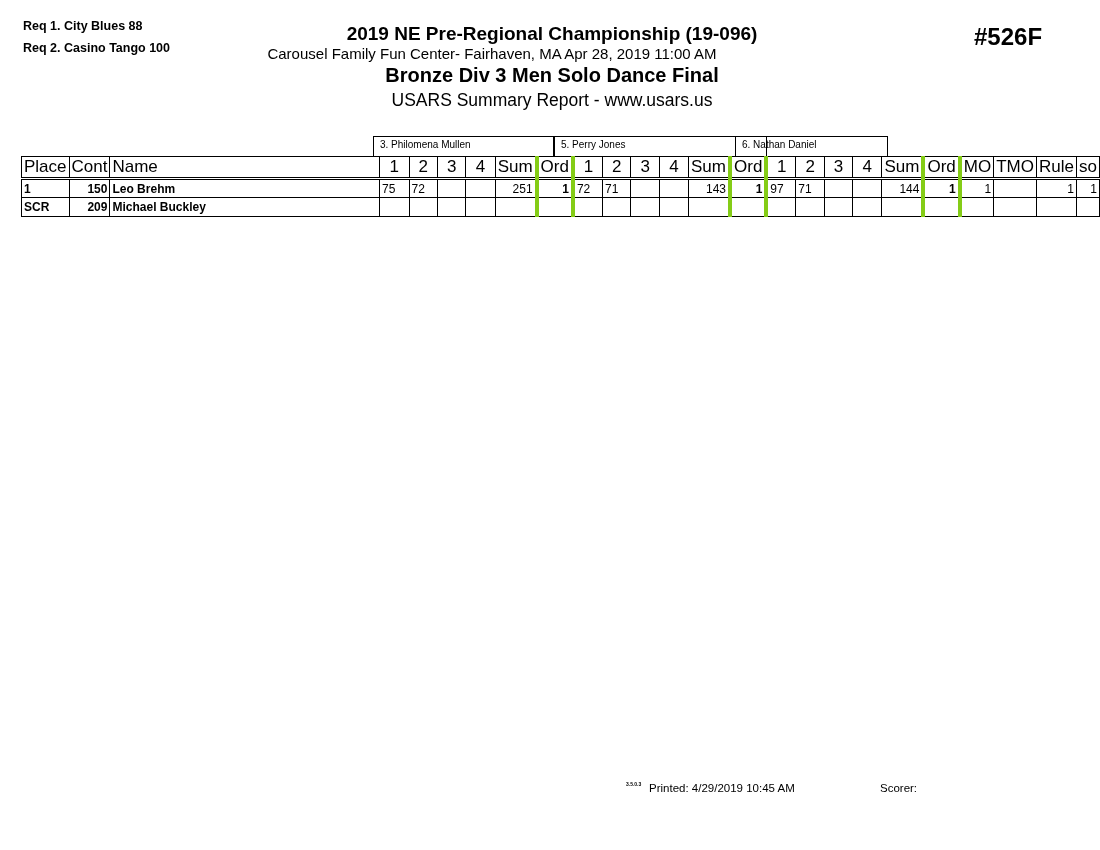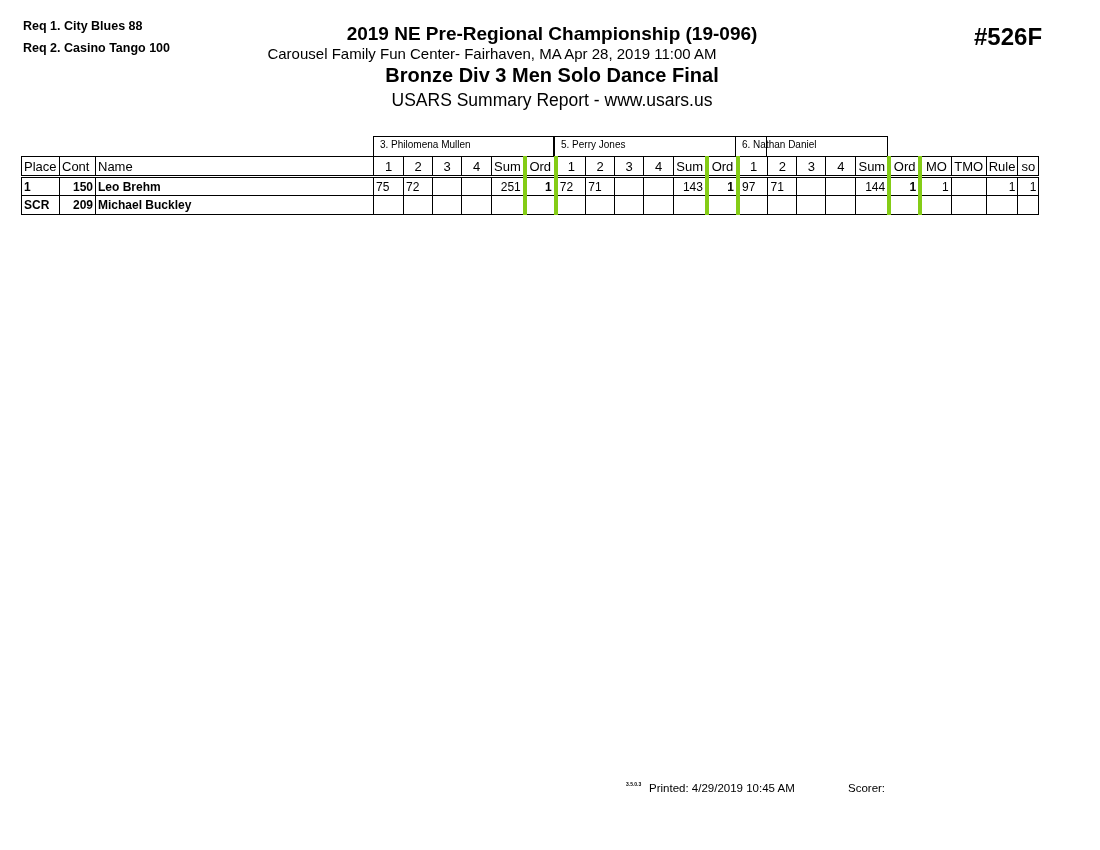--- a/index.html
+++ b/index.html
@@ -8,21 +8,21 @@
   .req1 { top:19px; } .req2 { top:41px; }
   .title { position:absolute; left:0; width:1100px; text-align:center; }
   .t1 { top:23px; font-size:19px; font-weight:bold; left:2px; }
   .t2 { top:45px; font-size:15px; left:-58px; }
   .t3 { top:64px; font-size:20px; font-weight:bold; left:2px; }
   .t4 { top:90px; font-size:17.5px; left:2px; }
   .eventno { position:absolute; left:974px; top:23px; font-size:24px; font-weight:bold; }
   .judge-box { position:absolute; top:0; height:20px; border:1px solid #000; border-bottom:none; box-sizing:border-box; font-size:10px; padding:2px 0 0 6px; }
   .tbl { position:absolute; left:21px; top:156px; border-collapse:collapse; font-size:12px; }
   .tbl td { border:1px solid #000; height:19px; padding:0 2px; box-sizing:border-box; white-space:nowrap; }
-  .tbl tr.hdr td { height:20px; font-size:13px; text-align:center; border-bottom:3px double #000; }
+  .tbl tr.hdr td { height:20px; font-size:17px; text-align:center; border-bottom:3px double #000; }
   .tbl tr.hdr td.l { text-align:left; }
   .tbl td.b { font-weight:bold; }
   .tbl td.c { text-align:right; }
   .tbl td.r { text-align:right; }
   .tbl td.thick { border-right:4px solid #84cc16; }
   .footer { position:absolute; top:782px; font-size:11.5px; font-weight:normal; }
   .ver { position:absolute; left:626px; top:781px; font-size:5px; font-weight:bold; }
 </style>
 </head>
 <body>
@@ -147,13 +147,13 @@
     <td class="c"></td>
     <td class="c"></td>
     <td class="c"></td>
     <td class="c"></td>
   </tr>
 </tbody>
   </table>
 
 <div class="ver">3.5.0.3</div>
 <div class="footer" style="left:649px;">Printed: 4/29/2019 10:45 AM</div>
-<div class="footer" style="left:848px;">Scorer:</div>
+<div class="footer" style="left:880px;">Scorer:</div>
 
 </body></html>

